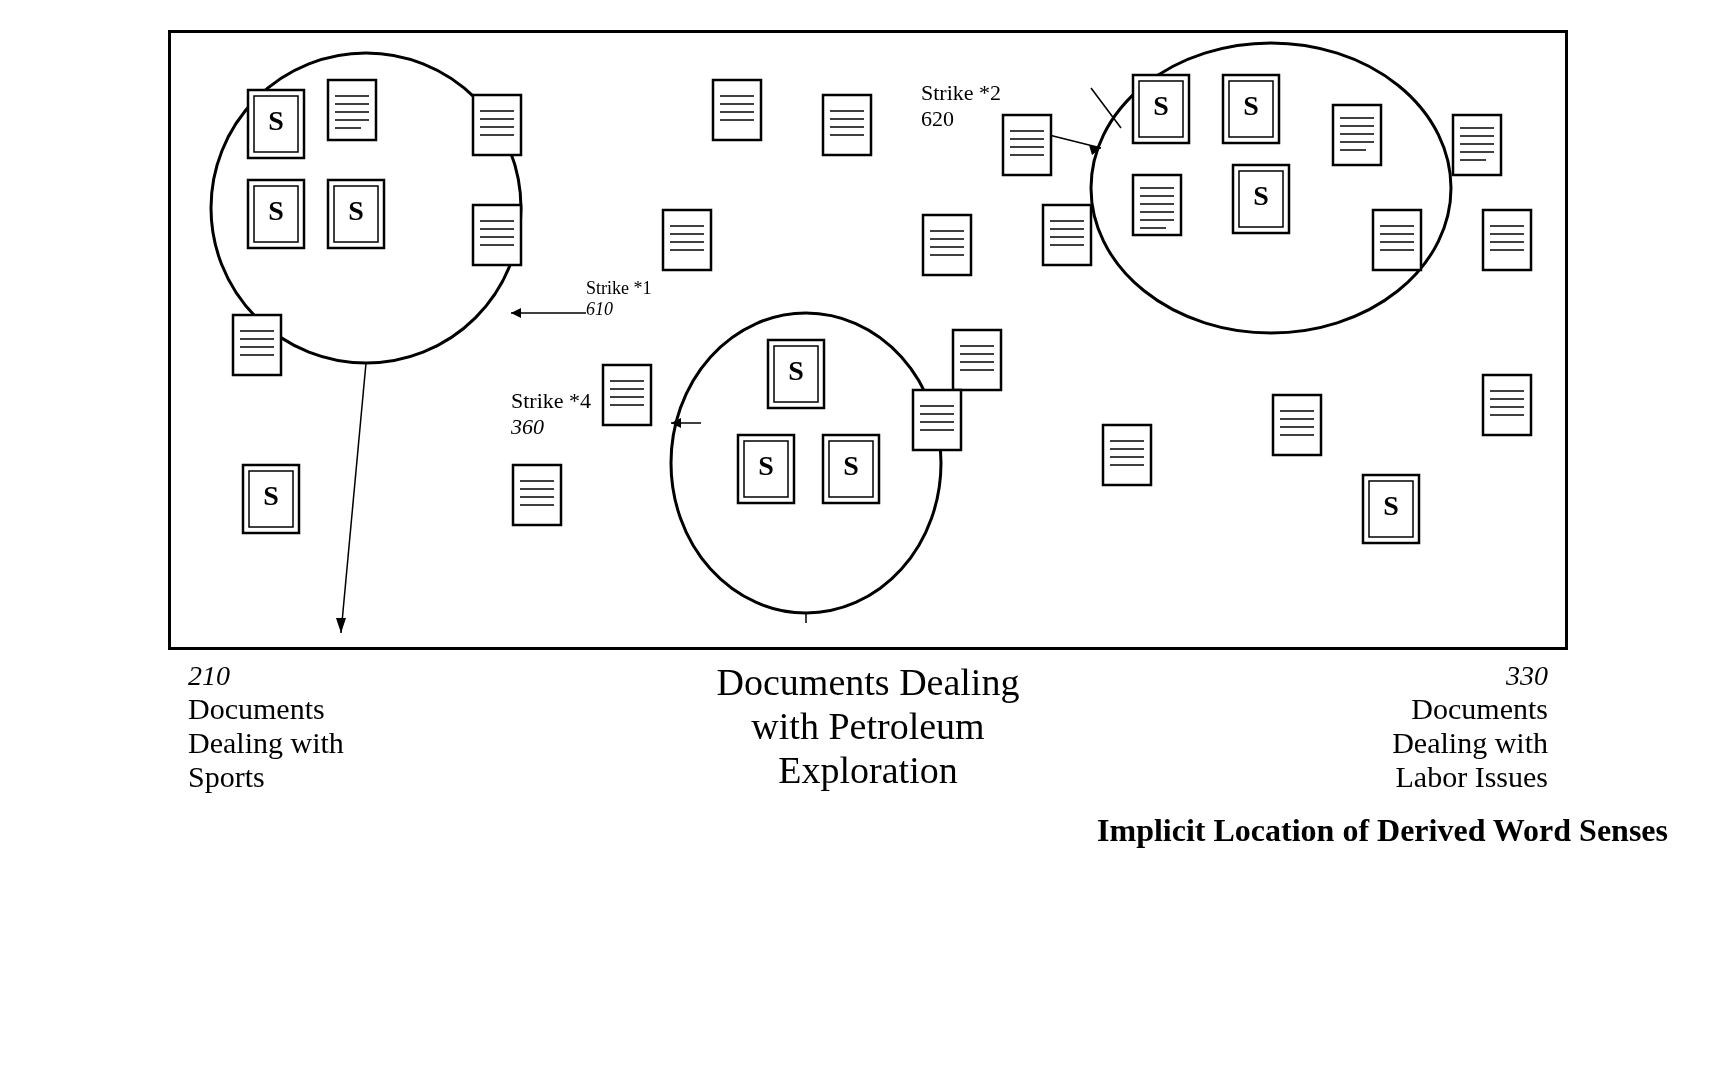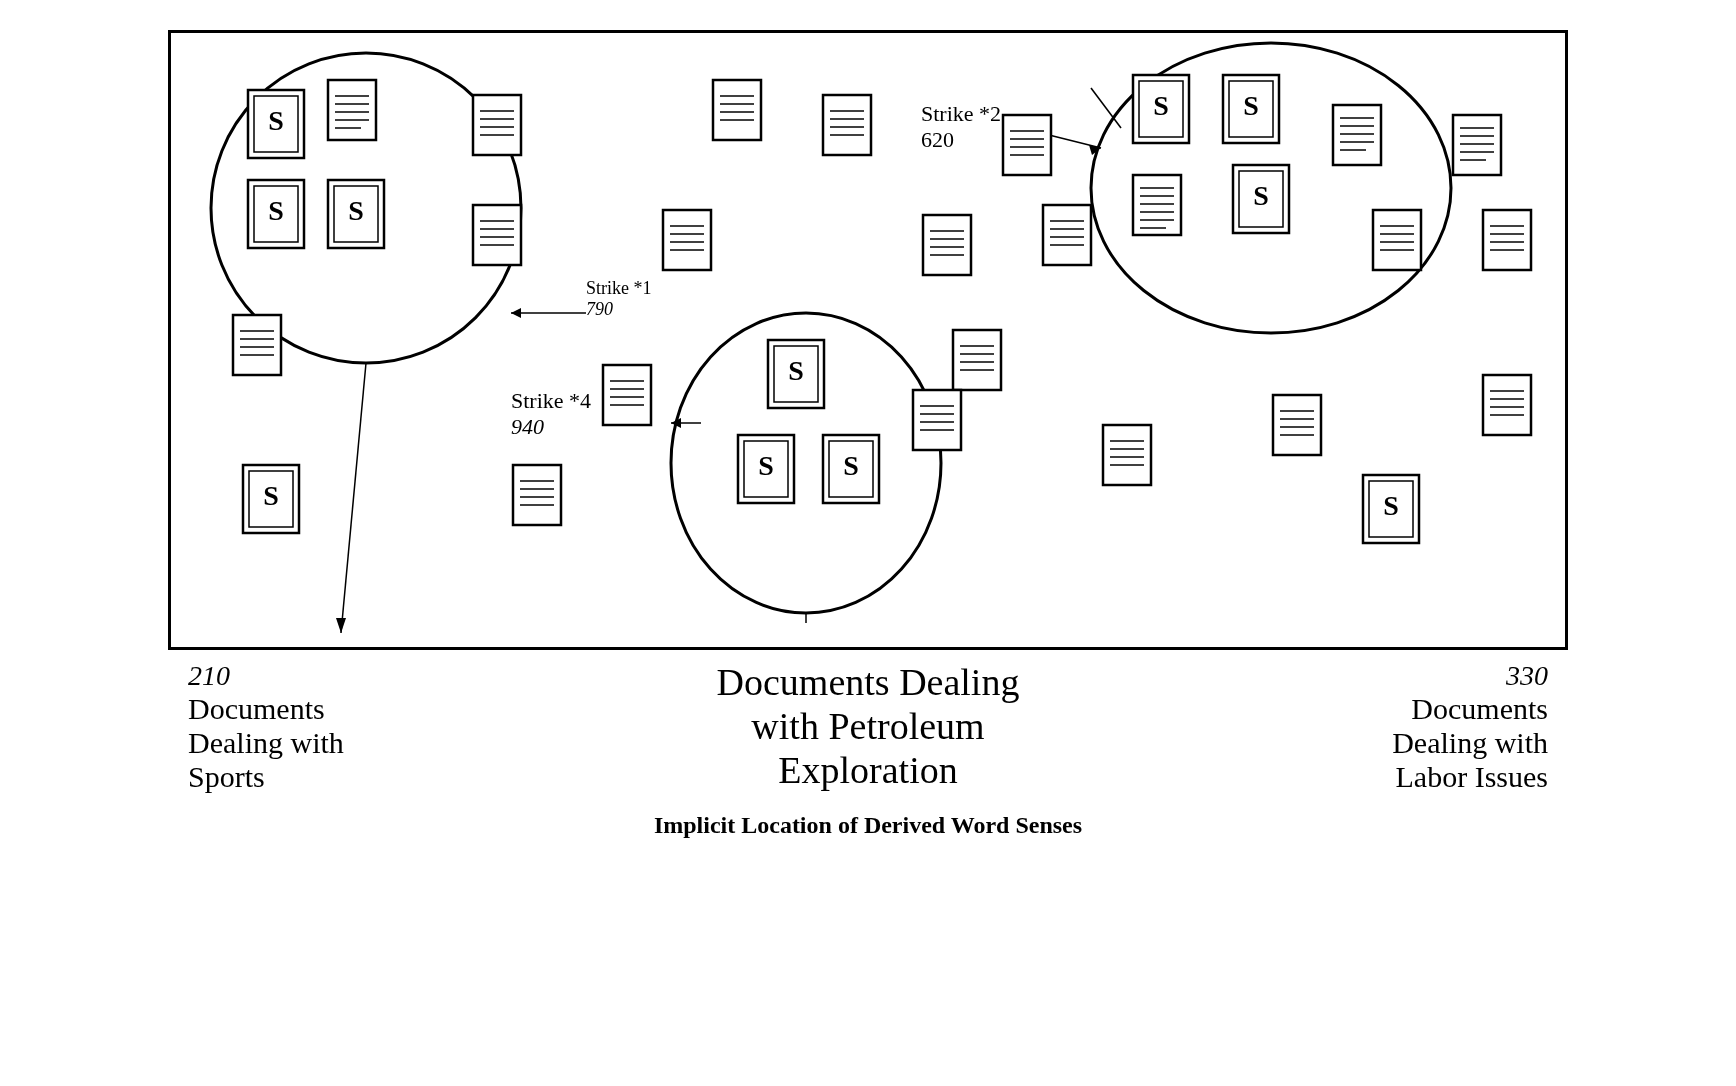--- a/index.html
+++ b/index.html
@@ -70,23 +70,23 @@
 
     .label-group .label-num {
       font-style: italic;
       font-size: 28px;
       display: block;
       text-align: left;
     }
 
     
     .title {
-      font-size: 24px;
+      font-size: 32px;
       font-weight: bold;
-      text-align: center;
+      text-align: right;
       margin-top: 18px;
     }
 
     
     .connector-svg {
       position: absolute;
       top: 0; left: 0;
       width: 100%;
       height: 100%;
       pointer-events: none;
@@ -433,31 +433,31 @@
         <rect x="2" y="2" width="48" height="60" fill="white" stroke="#000" stroke-width="2.5"></rect>
         <line x1="9" y1="18" x2="43" y2="18" stroke="#000" stroke-width="1.5"></line>
         <line x1="9" y1="26" x2="43" y2="26" stroke="#000" stroke-width="1.5"></line>
         <line x1="9" y1="34" x2="43" y2="34" stroke="#000" stroke-width="1.5"></line>
         <line x1="9" y1="42" x2="43" y2="42" stroke="#000" stroke-width="1.5"></line>
       </svg>
     </div>
 
     <div style="position:absolute;left:415px;top:245px;font-size:18px;">
       <div>Strike *1</div>
-      <div style="font-style:italic;">790</div>
-    </div>
-
-    <div style="position:absolute;left:750px;top:68px;font-size:22px;">
+      <div style="font-style:italic;">610</div>
+    </div>
+
+    <div style="position:absolute;left:750px;top:47px;font-size:22px;">
       <div>Strike *2</div>
       <div style="">620</div>
     </div>
 
     <div style="position:absolute;left:340px;top:355px;font-size:22px;">
       <div>Strike *4</div>
-      <div style="font-style:italic;">940</div>
+      <div style="font-style:italic;">360</div>
     </div>
 
   </div>
 
   <div class="bottom-labels">
 
     <div class="label-group" style="text-align:left;min-width:220px;">
       <span class="label-num">210</span>
       <span style="font-size:30px;display:block;">Documents<br>Dealing with<br>Sports</span>
     </div>

